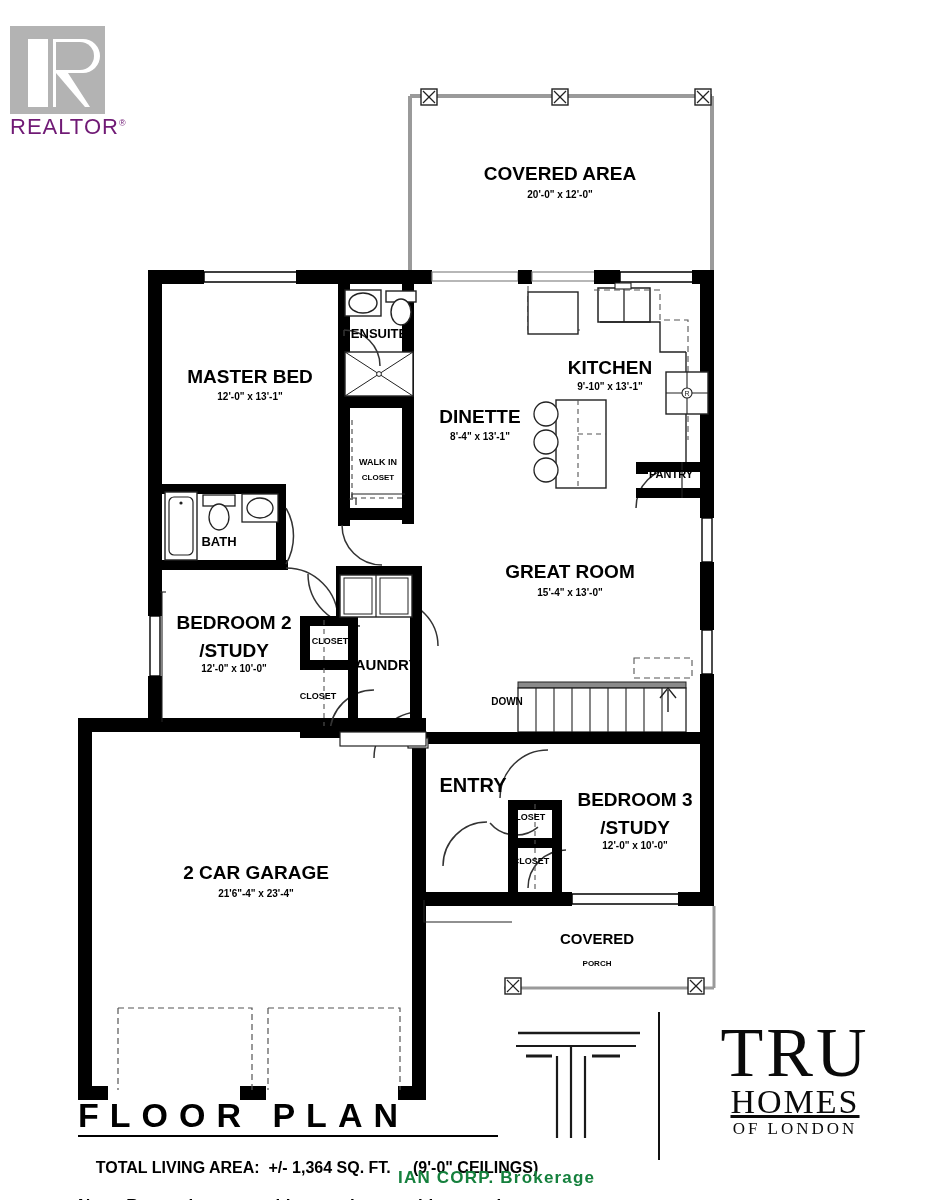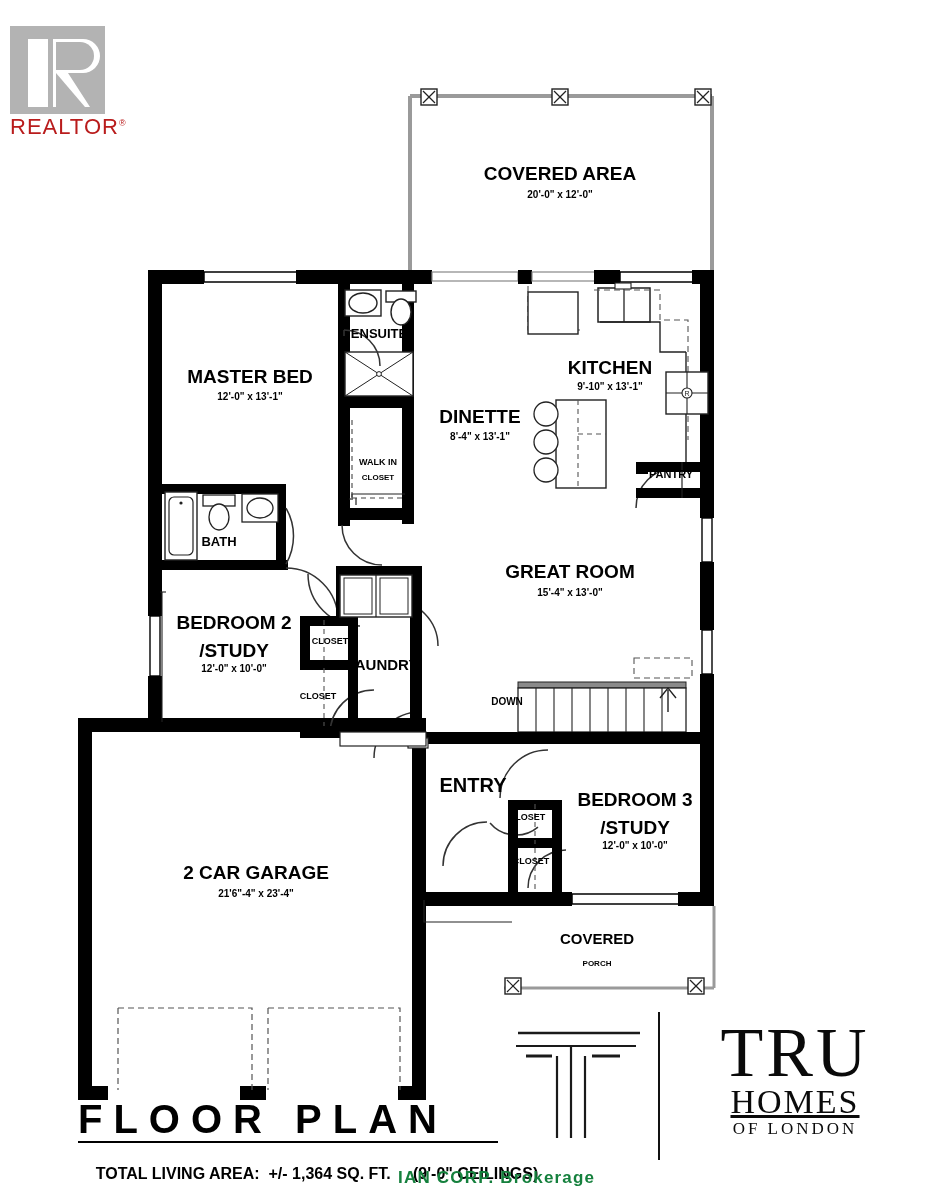--- a/index.html
+++ b/index.html
@@ -1,32 +1,32 @@
 <!DOCTYPE html>
 <html><head>
 <meta charset="utf-8">
 <style>
   html,body{margin:0;padding:0;background:#ffffff;}
   body{width:928px;height:1200px;position:relative;overflow:hidden;
        font-family:"Liberation Sans",sans-serif;color:#000;}
   #plan{position:absolute;left:0;top:0;width:928px;height:1200px;}
   .realtor-logo{position:absolute;left:10px;top:26px;width:105px;height:105px;}
   .realtor-word{font-family:"Liberation Sans",sans-serif;font-size:22px;
-      letter-spacing:1px;color:#b91c1c;margin-top:2px;}
+      letter-spacing:1px;color:#701a75;margin-top:2px;}
   .realtor-word sup{font-size:9px;vertical-align:super;}
   .watermark{position:absolute;left:398px;top:1168px;font-size:17px;
       color:#15803d;letter-spacing:1.2px;font-weight:600;white-space:nowrap;}
   .tru{position:absolute;left:690px;top:1020px;width:210px;text-align:center;
       font-family:"Liberation Serif",serif;color:#0a0a0a;}
   .tru .t1{font-size:70px;letter-spacing:3px;line-height:0.95;}
   .tru .t2{font-size:34px;letter-spacing:2px;line-height:1.0;margin-top:-2px;text-decoration:underline;}
   .tru .t3{font-size:17px;letter-spacing:3px;line-height:1.1;margin-top:1px;}
   .divline{position:absolute;left:658px;top:1012px;width:2px;height:148px;background:#111;}
   .title-blk{position:absolute;left:78px;top:1098px;}
-  .title-blk .fp{font-size:40px;font-weight:700;letter-spacing:11px;
+  .title-blk .fp{font-size:34px;font-weight:700;letter-spacing:11px;
       font-family:"Liberation Sans",sans-serif;line-height:1.05;}
   .title-rule{width:420px;height:2px;background:#000;margin-top:1px;}
   .title-blk .l1{font-size:16px;font-weight:700;margin-top:4px;white-space:pre;}
   .title-blk .l2{font-size:17px;font-weight:700;margin-top:1px;}
 </style>
 </head>
 <body>
 
 <div class="realtor-logo">
   <svg width="105" height="105" viewBox="0 0 105 105">

